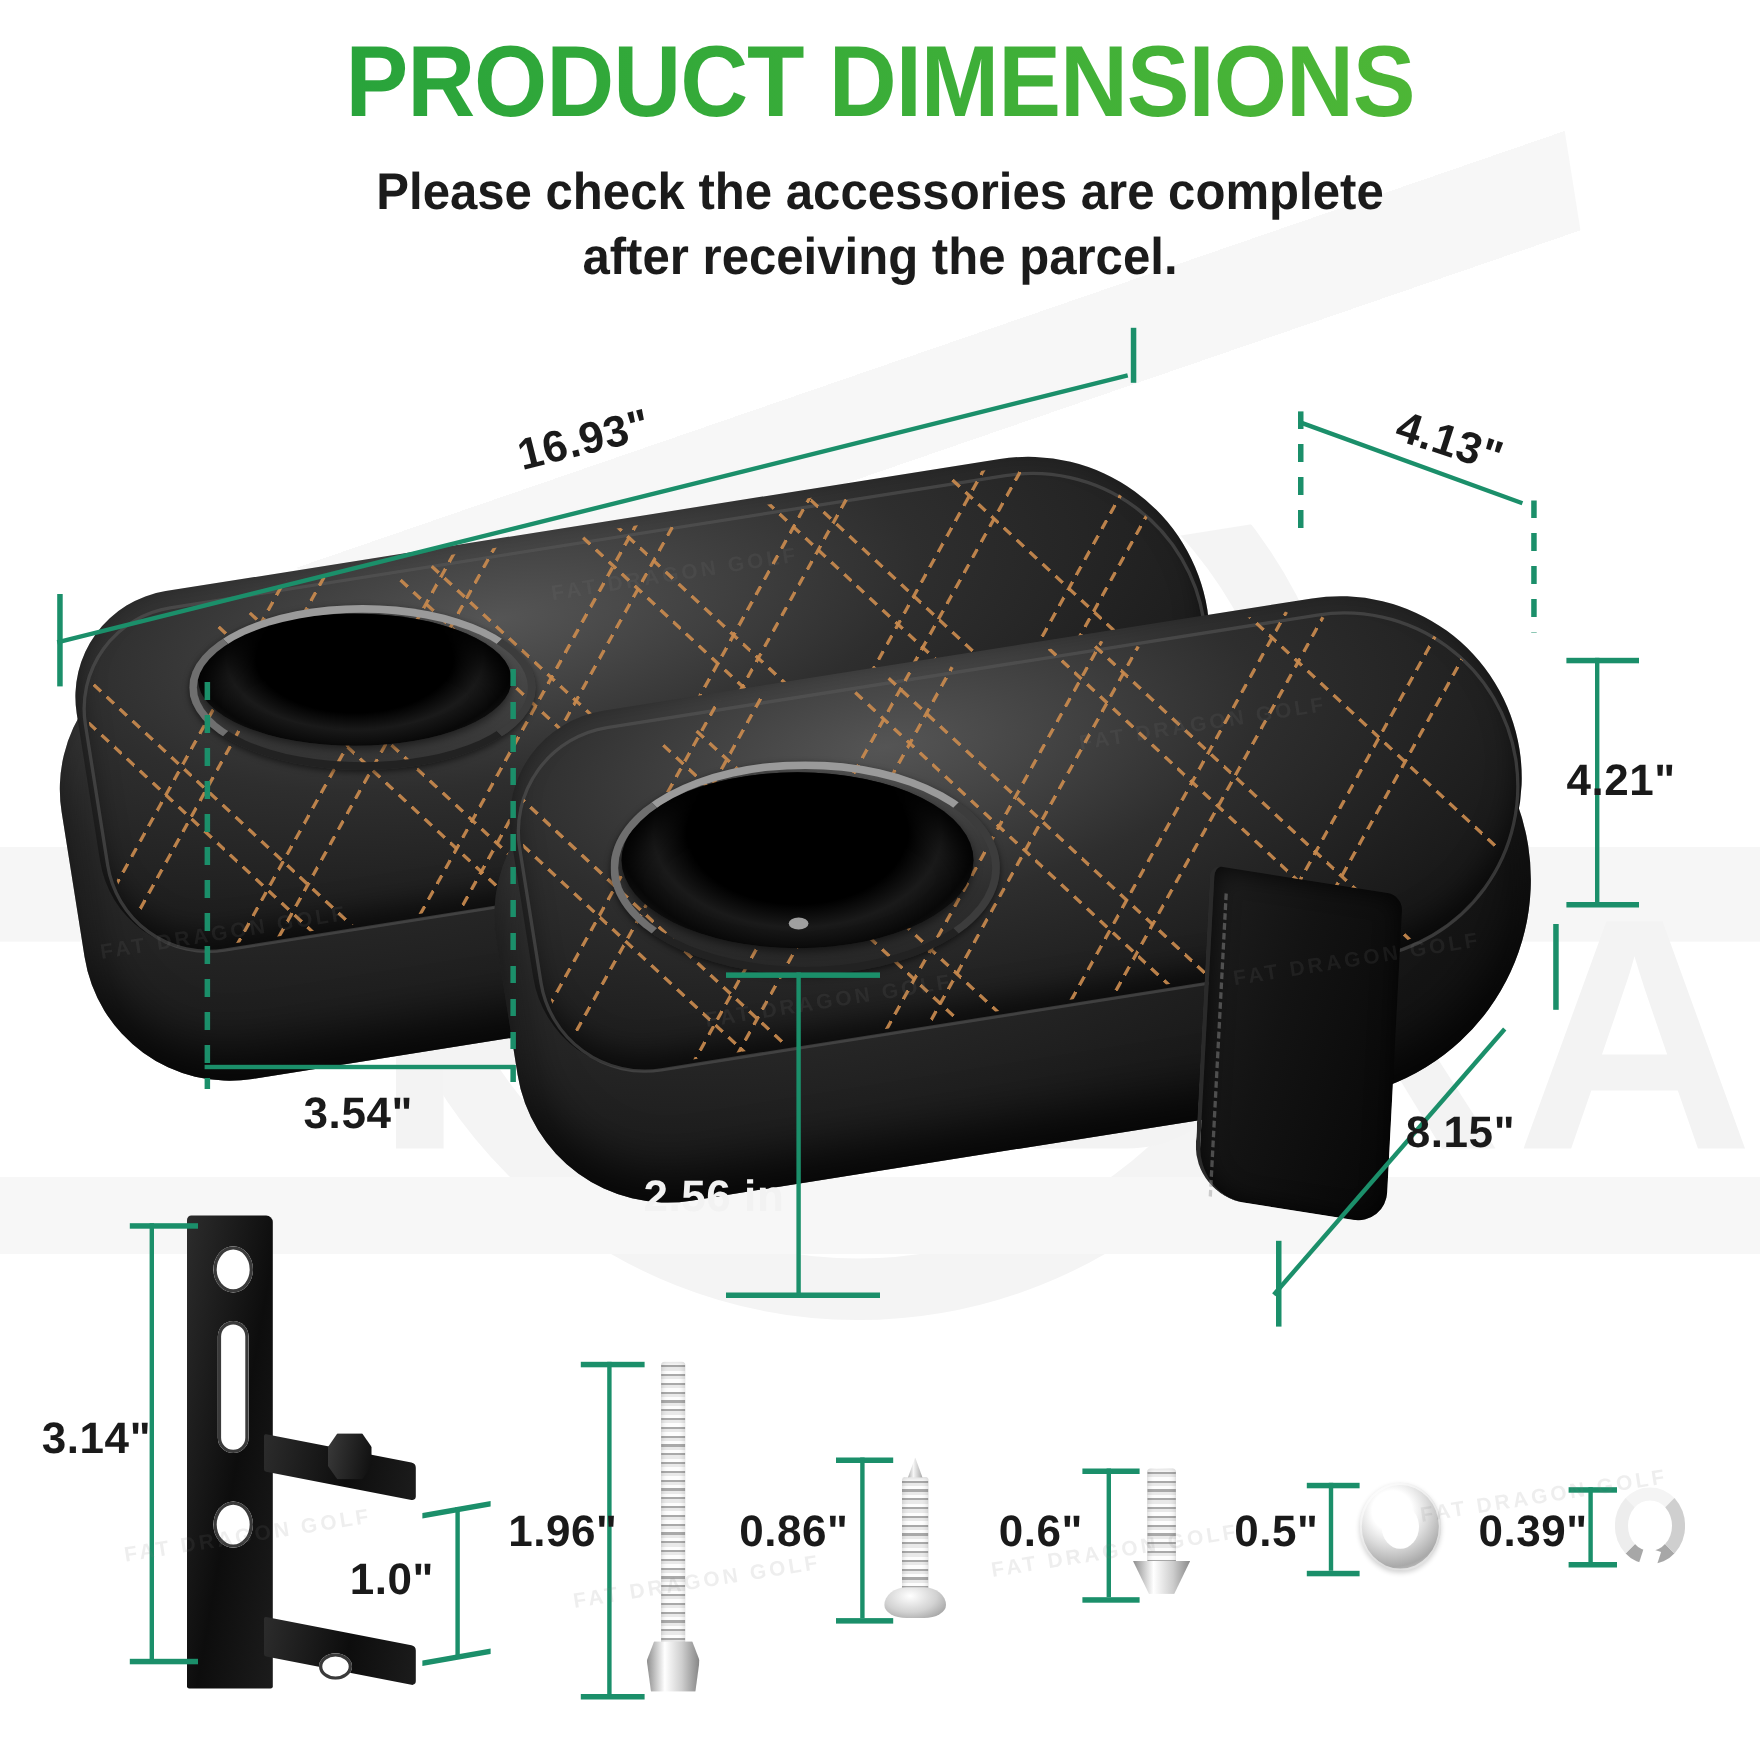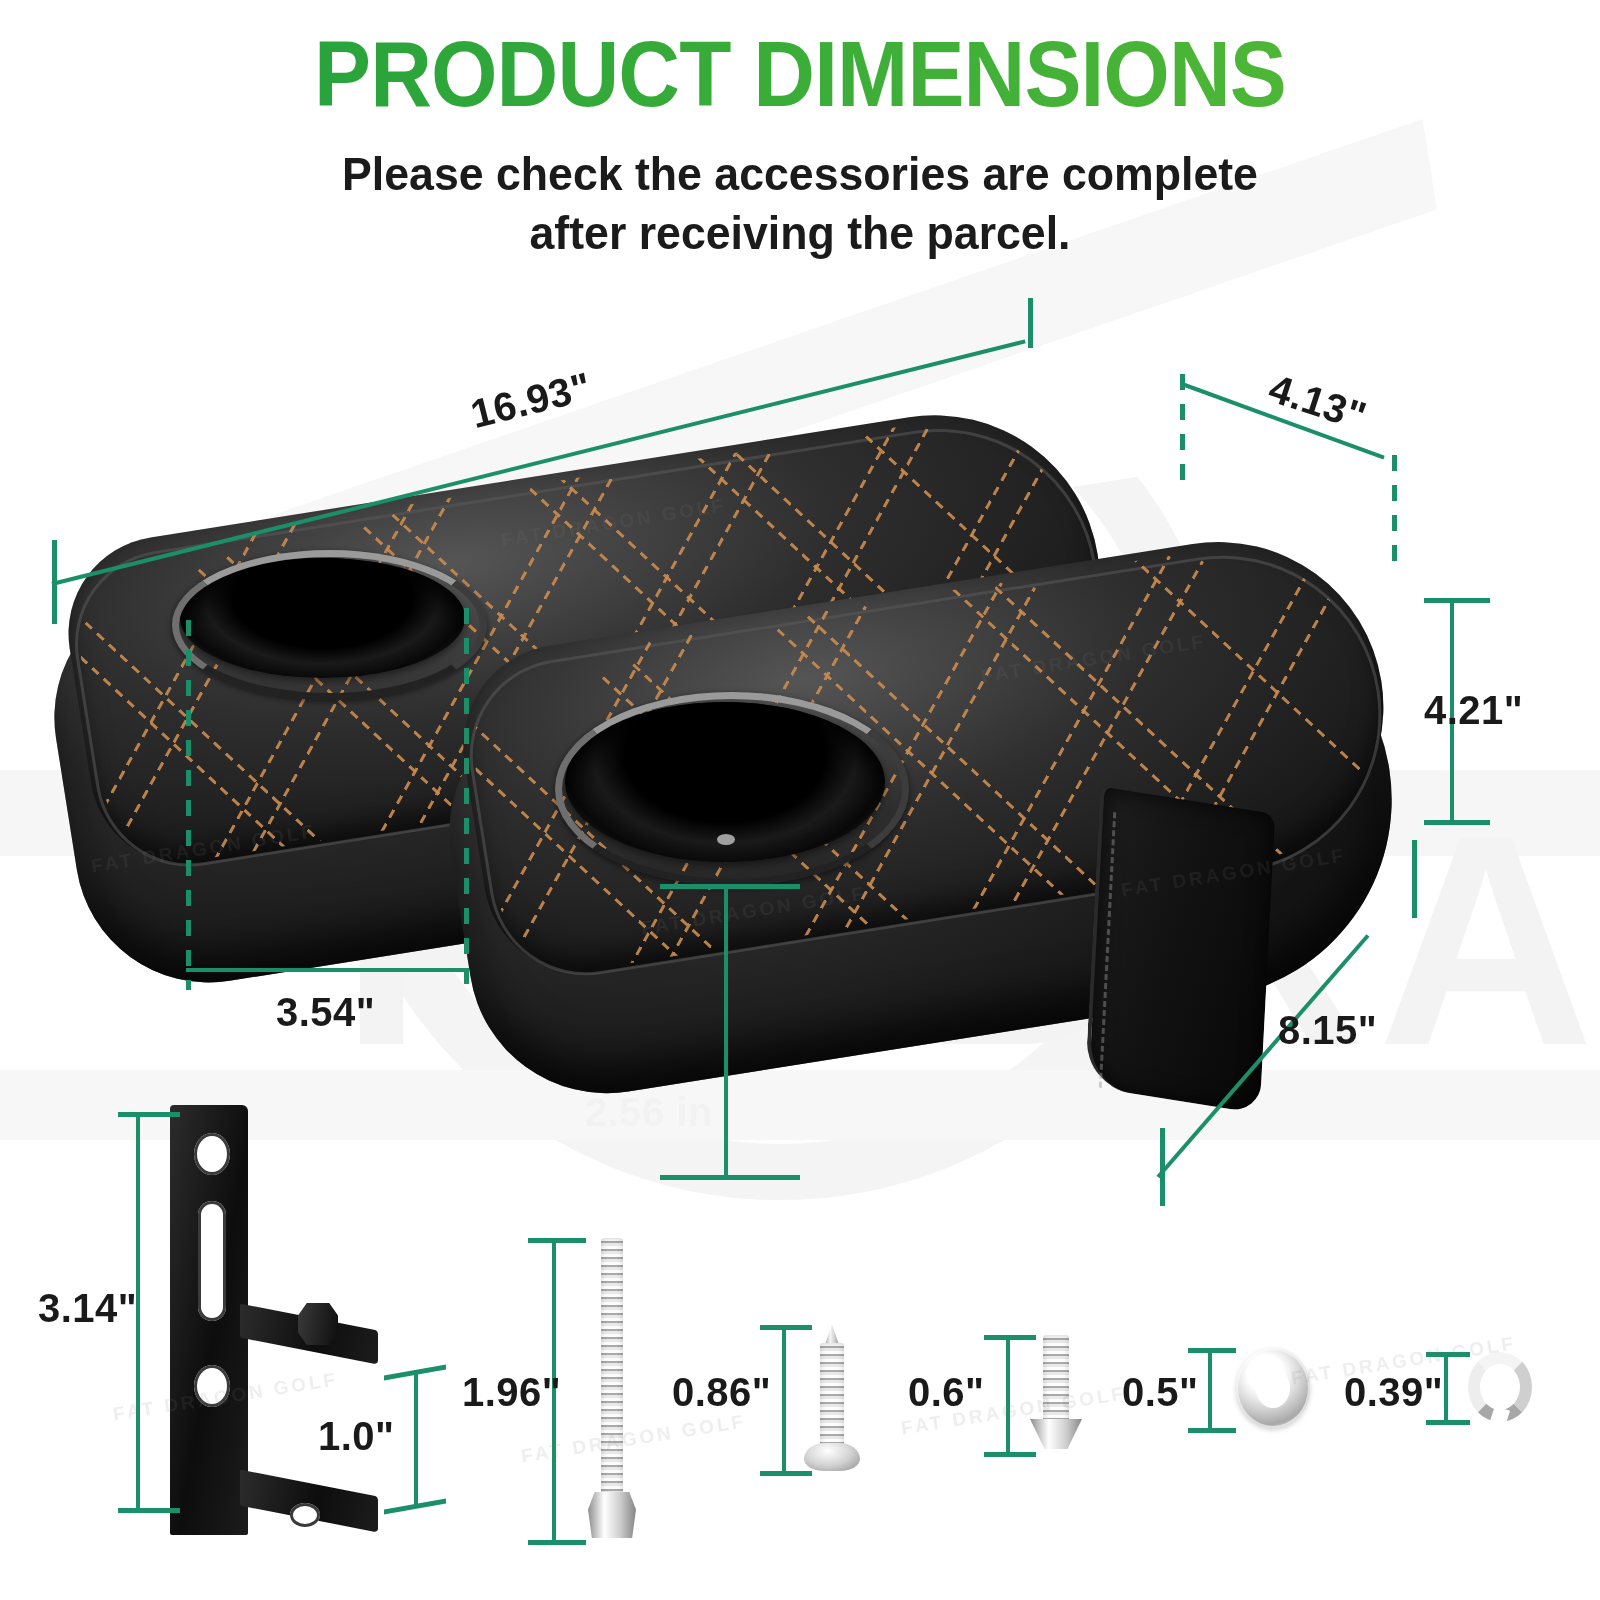--- a/index.html
+++ b/index.html
@@ -306,21 +306,21 @@
   <div class="dlabel" style="left:1424px;top:688px;">4.21"</div>
 
   <div class="dash-v" style="left:186px;top:620px;height:370px;"></div>
   <div class="dash-v" style="left:464px;top:608px;height:382px;"></div>
   <div class="dimline dim-h" style="left:186px;top:968px;width:282px;"></div>
   <div class="dlabel" style="left:276px;top:990px;">3.54"</div>
 
   <div class="tick-h" style="left:660px;top:884px;width:140px;"></div>
   <div class="tick-h" style="left:660px;top:1175px;width:140px;"></div>
   <div class="dimline dim-v" style="left:724px;top:884px;height:293px;"></div>
-  <div class="dlabel light" style="left:585px;top:1066px;margin-top:24px;">2.56 in</div>
+  <div class="dlabel light" style="left:585px;top:1066px;">2.56 in</div>
 
   <div class="tick-v" style="left:1412px;top:840px;height:78px;"></div>
   <div class="tick-v" style="left:1160px;top:1128px;height:78px;"></div>
   <div class="slant" style="left:1158px;top:1175px;width:320px;transform:rotate(-49deg);"></div>
   <div class="dlabel" style="left:1278px;top:1008px;">8.15"</div>
 
   <div class="bracket" style="left:170px;top:1105px;width:250px;height:430px;">
     <div class="br-part" style="left:0;top:0;width:78px;height:430px;border-radius:4px 6px 2px 2px;"></div>
     <div class="br-hole" style="left:24px;top:28px;width:36px;height:42px;"></div>
     <div class="br-slot" style="left:28px;top:96px;width:28px;height:120px;"></div>

